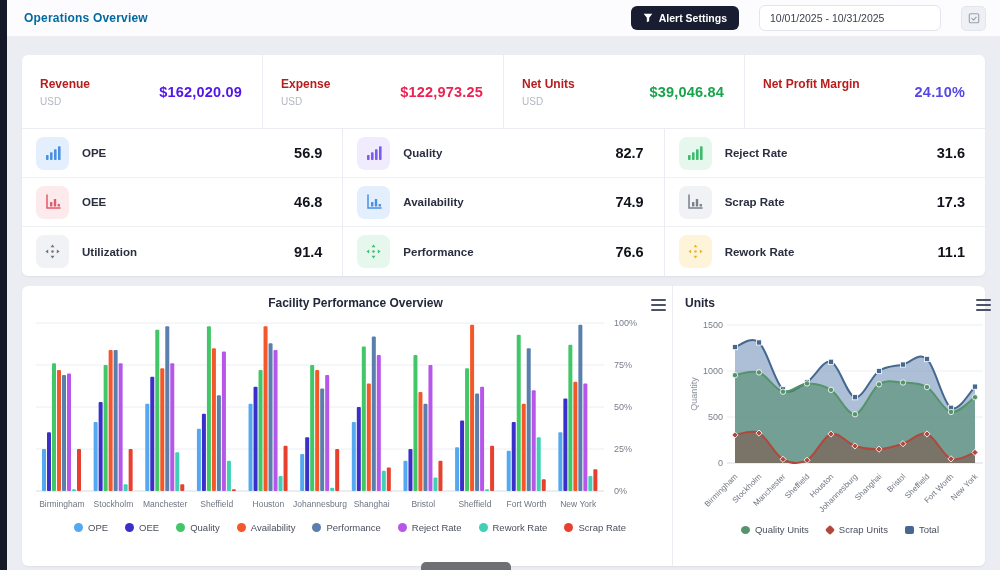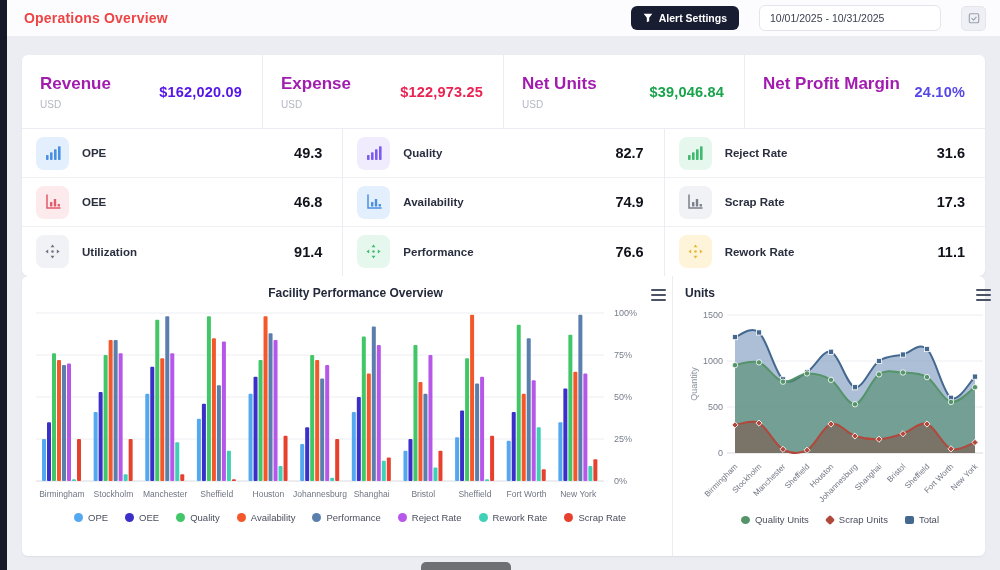--- a/index.html
+++ b/index.html
@@ -1,44 +1,44 @@
 <!DOCTYPE html>
 <html><head>
 <meta charset="utf-8">
 <style>
   * { margin:0; padding:0; box-sizing:border-box; }
   html,body { width:1000px; height:570px; overflow:hidden; font-family:"Liberation Sans",sans-serif; background:#ebedf2; }
   .sidebar-sliver { position:absolute; left:0; top:0; width:7px; height:570px; background:#141829; }
   .app { position:absolute; left:7px; top:0; width:993px; height:570px; }
   .topbar { height:37px; background:#fcfcfe; border-bottom:1px solid #ededf3; display:flex; align-items:center; padding:0 14px 0 17px; }
-  .topbar h1 { font-size:14px; font-weight:700; color:#ef4444; letter-spacing:.2px; }
+  .topbar h1 { font-size:12px; font-weight:700; color:#0369a1; letter-spacing:.2px; }
   .topbar-right { margin-left:auto; display:flex; align-items:center; gap:20px; }
   .alert-btn { display:flex; align-items:center; gap:6px; background:#191d32; color:#fff; font-size:10.5px; font-weight:700; border:none; border-radius:6px; padding:6px 12px; cursor:pointer; }
   .date-input { width:182px; height:26px; background:#fff; border:1px solid #e3e5ec; border-radius:6px; font-size:10.5px; color:#3a3f4e; padding:0 10px; font-family:"Liberation Sans",sans-serif; }
   .cal-btn { width:25px; height:25px; background:#eef0f5; border:1px solid #e4e6ec; border-radius:5px; display:flex; align-items:center; justify-content:center; cursor:pointer; }
   .main { padding:18px 15px 0 15px; }
   .card { background:#fff; border-radius:6px; box-shadow:0 1px 2px rgba(20,24,40,.06); }
   
   .kpi-row { display:flex; }
   .kpi-cell { flex:1; height:73px; padding:0 20px 0 18px; display:flex; align-items:center; border-right:1px solid #ebedf3; }
   .kpi-cell:last-child { border-right:none;justify-content:space-between; }
-  .kpi-label { font-size:17px; font-weight:600; color:#a21caf; }
+  .kpi-label { font-size:12px; font-weight:600; color:#b91c1c; }
   .kpi-sub { font-size:10px; color:#b3b7c2; margin-top:5px; min-height:11px; }
   .kpi-value { margin-left:auto; font-size:14.5px; font-weight:700; letter-spacing:.2px; }
   
   .metrics { display:flex; border-top:1px solid #ebedf3; }
   .metric-col { flex:1; border-right:1px solid #ebedf3; }
   .metric-col:last-child { border-right:none; }
   .metric-row { display:flex; align-items:center; gap:13px; height:49px; padding:0 20px 0 14px; border-bottom:1px solid #eef0f4; }
   .metric-row:last-child { border-bottom:none; }
   .metric-icon { width:33px; height:33px; border-radius:8px; display:flex; align-items:center; justify-content:center; flex:none; }
   .metric-name { font-size:11.5px; font-weight:600; color:#2a2f40; }
   .metric-value { margin-left:auto; font-size:14.5px; font-weight:700; color:#11131c; }
   
-  .charts-card { display:flex; min-height:280px; align-items:stretch; }
+  .charts-card { margin-top:10px; display:flex; min-height:280px; align-items:stretch; }
   .chart-left { width:654px; padding:10px 2px 0 8px; }
   .chart-right { flex:1; border-left:1px solid #ebedf3; padding:10px 8px 0 12px; }
   .chart-head { display:flex; align-items:flex-start; }
   .chart-title { font-size:12px; font-weight:700; color:#23283a; }
   .chart-title.centered { flex:1; text-align:center; padding-left:34px; }
   .menu-btn { margin-left:auto; cursor:pointer; padding:3px 4px; }
   .menu-btn .bar { width:15px; height:2px; background:#4d5366; margin:0 0 3px 0; border-radius:1px; }
   .legend { display:flex; justify-content:center; gap:17px; margin-top:3px; flex-wrap:nowrap; }
   .legend-item { display:flex; align-items:center; gap:5px; font-size:9.5px; color:#4a4f5e; cursor:pointer; white-space:nowrap; }
   .legend-dot { width:9px; height:9px; border-radius:50%; flex:none; }
@@ -114,21 +114,21 @@
             <div class="metric-row">
               <span class="metric-icon" style="background:#e3effc;color:#4a90e2">
                 <svg width="16" height="16" viewBox="0 0 16 16" fill="currentColor">
                   <rect x="1" y="10" width="2.6" height="5" rx="0.7"></rect>
                   <rect x="5" y="7.2" width="2.6" height="7.8" rx="0.7"></rect>
                   <rect x="9" y="4.2" width="2.6" height="10.8" rx="0.7"></rect>
                   <rect x="13" y="1.2" width="2.6" height="13.8" rx="0.7"></rect>
                 </svg>
               </span>
               <span class="metric-name">OPE</span>
-              <span class="metric-value">49.3</span>
+              <span class="metric-value">56.9</span>
             </div>
             <div class="metric-row">
               <span class="metric-icon" style="background:#fdeaed;color:#e25b6a">
                 <svg width="16" height="16" viewBox="0 0 16 16" fill="currentColor">
                   <path d="M2 1v13h13" stroke="currentColor" stroke-width="1.5" fill="none" stroke-linecap="round"></path>
                   <rect x="5" y="8" width="2.4" height="4.5" rx="0.6"></rect>
                   <rect x="8.8" y="5" width="2.4" height="7.5" rx="0.6"></rect>
                   <rect x="12.6" y="10" width="2.4" height="2.5" rx="0.6"></rect>
                 </svg>
               </span>

